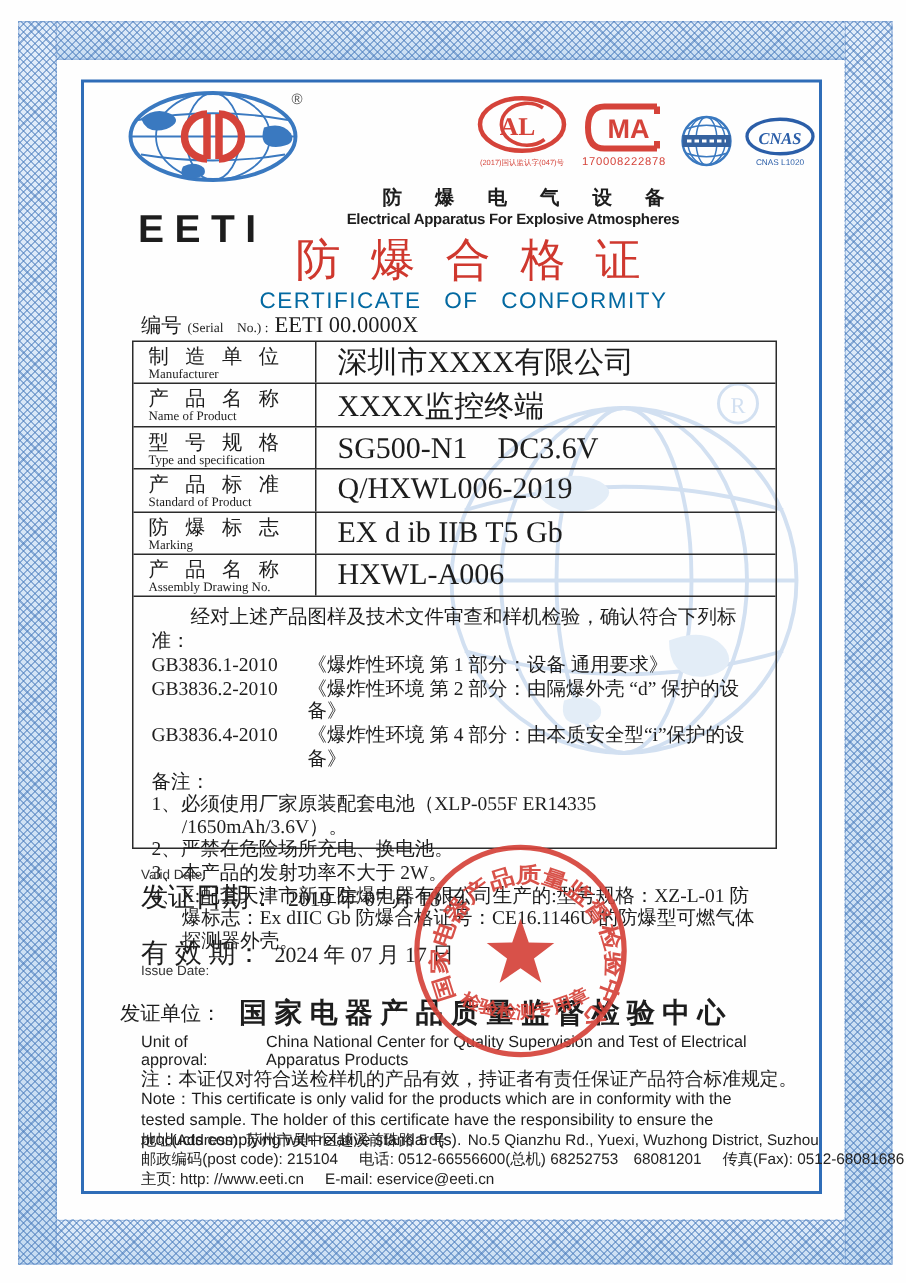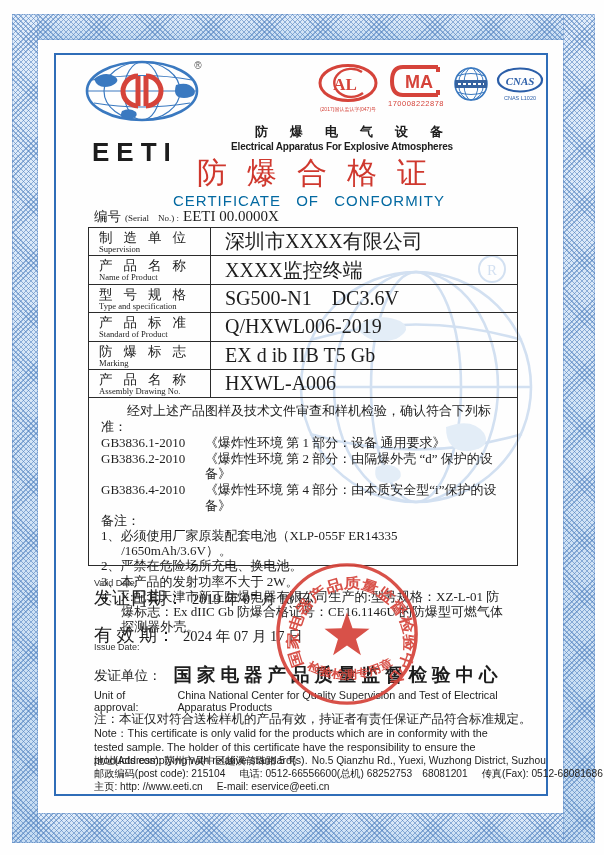--- a/index.html
+++ b/index.html
@@ -20,21 +20,21 @@
   .band.bottom{left:12px;right:9px;bottom:12px;height:30px;}
   .band.left{left:12px;top:14px;bottom:12px;width:26px;}
   .band.right{right:9px;top:14px;bottom:12px;width:32px;}
 
   .frame{position:absolute;left:54px;top:53px;width:490px;height:739px;border:2px solid #2f6db8;}
 
   
   .eeti-logo{position:absolute;left:28px;top:2px;z-index:2;}
   .eeti-text{position:absolute;left:36px;top:82px;font-family:"Liberation Sans",sans-serif;
     font-weight:bold;font-size:26px;letter-spacing:7px;z-index:2;}
-  .stamps{position:absolute;top:7px;right:2px;display:flex;align-items:flex-start;gap:7px;z-index:2;}
+  .stamps{position:absolute;top:7px;right:2px;display:flex;align-items:flex-end;gap:7px;z-index:2;}
   .stampcol{display:flex;flex-direction:column;align-items:center;}
   .stamp-sub-red{font-family:"Liberation Sans",sans-serif;font-size:5px;color:#d5433a;line-height:6px;}
   .stamp-num-red{font-family:"Liberation Sans",sans-serif;font-size:7.5px;color:#d5433a;line-height:8px;letter-spacing:.5px;}
   .stamp-sub-blue{font-family:"Liberation Sans",sans-serif;font-size:5.5px;color:#2b5ea8;line-height:6px;}
   .hdr-cn{position:absolute;left:150px;top:68px;width:286px;text-align:center;z-index:2;
     font-family:"Liberation Sans",sans-serif;font-weight:bold;font-size:13px;letter-spacing:22px;text-indent:22px;white-space:nowrap;}
   .hdr-en{position:absolute;left:128px;top:86px;width:316px;text-align:center;z-index:2;
     font-family:"Liberation Sans",sans-serif;font-weight:bold;font-size:10px;letter-spacing:-0.2px;white-space:nowrap;}
   .title-cn{position:absolute;left:0;top:98px;width:100%;padding-left:22px;box-sizing:border-box;text-align:center;
     color:#cf382e;font-weight:normal;font-size:30px;letter-spacing:20px;text-indent:20px;white-space:nowrap;z-index:2;}
@@ -57,21 +57,21 @@
   .std{display:flex;margin-top:1px;}
   .std .code{width:104px;flex:none;}
   .std .stitle{flex:1;}
   .note{padding-left:1.55em;text-indent:-1.55em;}
 
   
   .dline{position:absolute;left:38px;display:flex;align-items:baseline;gap:8px;z-index:2;}
   .dline .lab{font-size:18px;}
   .dline .val{font-size:14.5px;}
   .dsub{position:absolute;left:38px;font-family:"Liberation Sans",sans-serif;font-size:9px;color:#333;z-index:2;}
-  .approve{position:absolute;left:38px;top:607px;display:flex;align-items:flex-end;gap:12px;z-index:4;}
+  .approve{position:absolute;left:24px;top:607px;display:flex;align-items:flex-end;gap:12px;z-index:4;}
   .approve .lab{font-size:13.5px;padding-bottom:2px;}
   .approve .val{font-size:18.5px;font-weight:bold;letter-spacing:5px;white-space:nowrap;}
   .approve-en{position:absolute;left:38px;top:634px;display:flex;gap:14px;z-index:4;
     font-family:"Liberation Sans",sans-serif;font-size:10.8px;}
   .fnote-cn{position:absolute;left:38px;top:656px;font-size:12.5px;z-index:2;white-space:nowrap;}
   .fnote-en{position:absolute;left:38px;top:672px;width:424px;z-index:2;
     font-family:"Liberation Sans",sans-serif;font-size:10.8px;line-height:13.5px;}
   .contact{position:absolute;left:38px;top:700px;width:430px;z-index:2;
     font-family:"Liberation Sans",sans-serif;font-size:10.2px;line-height:12.8px;color:#222;}
   .contact .row{display:flex;gap:14px;white-space:nowrap;}
@@ -172,21 +172,21 @@
   <div class="serial">
     <span class="cn">编号</span>
     <span class="en">(Serial　No.) :</span>
     <span class="val">EETI 00.0000X</span>
   </div>
 
   <div class="ctable">
     <div class="trow">
       <div class="tlabel">
           <span class="cn">制造单位</span>
-          <span class="en">Supervision</span>
+          <span class="en">Manufacturer</span>
         </div>
       <div class="tvalue">深圳市XXXX有限公司</div>
     </div>
     <div class="trow">
       <div class="tlabel">
           <span class="cn">产品名称</span>
           <span class="en">Name of Product</span>
         </div>
       <div class="tvalue">XXXX监控终端</div>
     </div>

